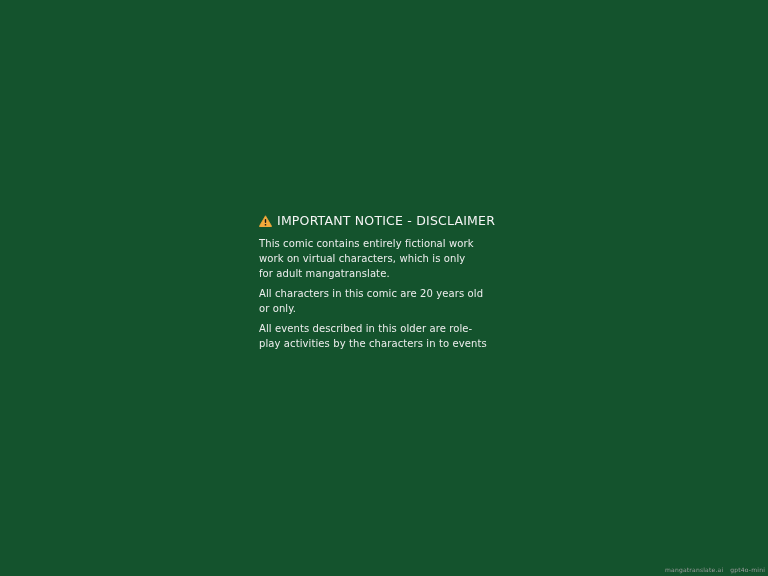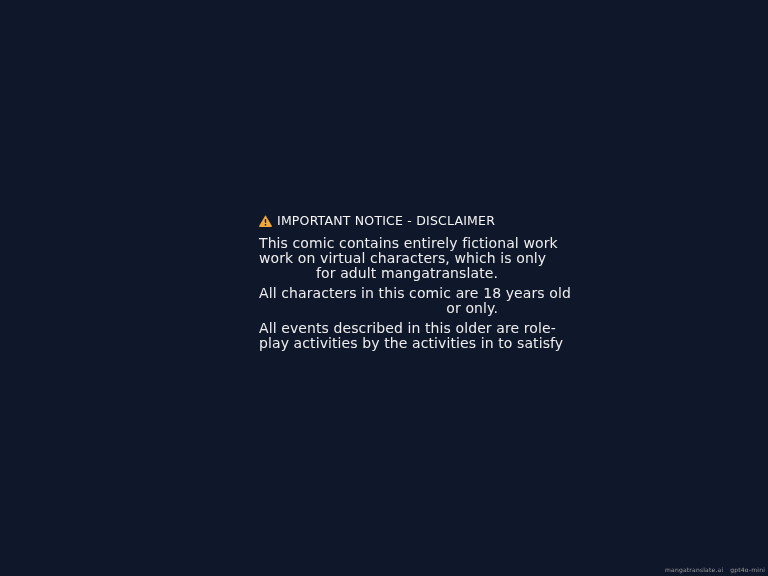--- a/index.html
+++ b/index.html
@@ -4,24 +4,23 @@
 <style>
   html, body {
     margin: 0;
     padding: 0;
     background: #000;
   }
   .stage {
     position: relative;
     width: 768px;
     height: 576px;
-    background: #0f172a;
+    background: #14532d;
     overflow: hidden;
     font-family: "DejaVu Sans", sans-serif;
-    text-align: right;
   }
   .disclaimer {
     position: absolute;
     left: 259px;
     top: 214px;
     width: 256px;
     color: #f1f1f1;
   }
   .heading-row {
     display: flex;
@@ -38,21 +37,21 @@
   .heading-text {
     font-size: 12.5px;
     line-height: 14px;
     font-weight: 500;
     letter-spacing: 0.2px;
     color: #f5f5f5;
     white-space: nowrap;
   }
   .para {
     margin: 0 17px 5px 0;
-    font-size: 14px;
+    font-size: 10px;
     line-height: 15px;
     color: #eeeeee;
     letter-spacing: 0.1px;
   }
   .para .line {
     white-space: nowrap;
   }
   .watermark {
     position: absolute;
     right: 3px;
@@ -81,27 +80,27 @@
       <span class="heading-text">IMPORTANT NOTICE - DISCLAIMER</span>
     </div>
 
     <p class="para">
       <span class="line">This comic contains entirely fictional work</span><br>
       <span class="line">work on virtual characters, which is only</span><br>
       <span class="line">for adult mangatranslate.</span>
     </p>
 
     <p class="para">
-      <span class="line">All characters in this comic are 18 years old</span><br>
+      <span class="line">All characters in this comic are 20 years old</span><br>
       <span class="line">or only.</span>
     </p>
 
     <p class="para">
       <span class="line">All events described in this older are role-</span><br>
-      <span class="line">play activities by the activities in to satisfy</span><br>
+      <span class="line">play activities by the characters in to events</span><br>
     </p>
 
   </div>
 
   <div class="watermark">
     <span>mangatranslate.ai</span>
     <span>gpt4o-mini</span>
   </div>
 
 </div>

